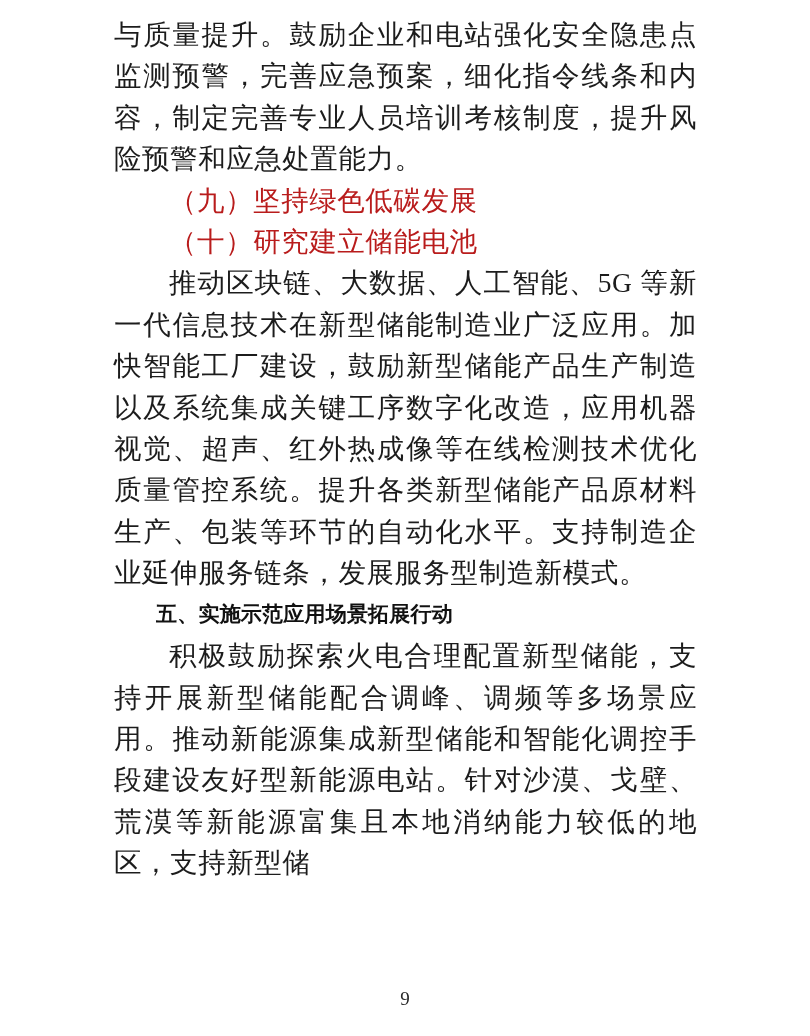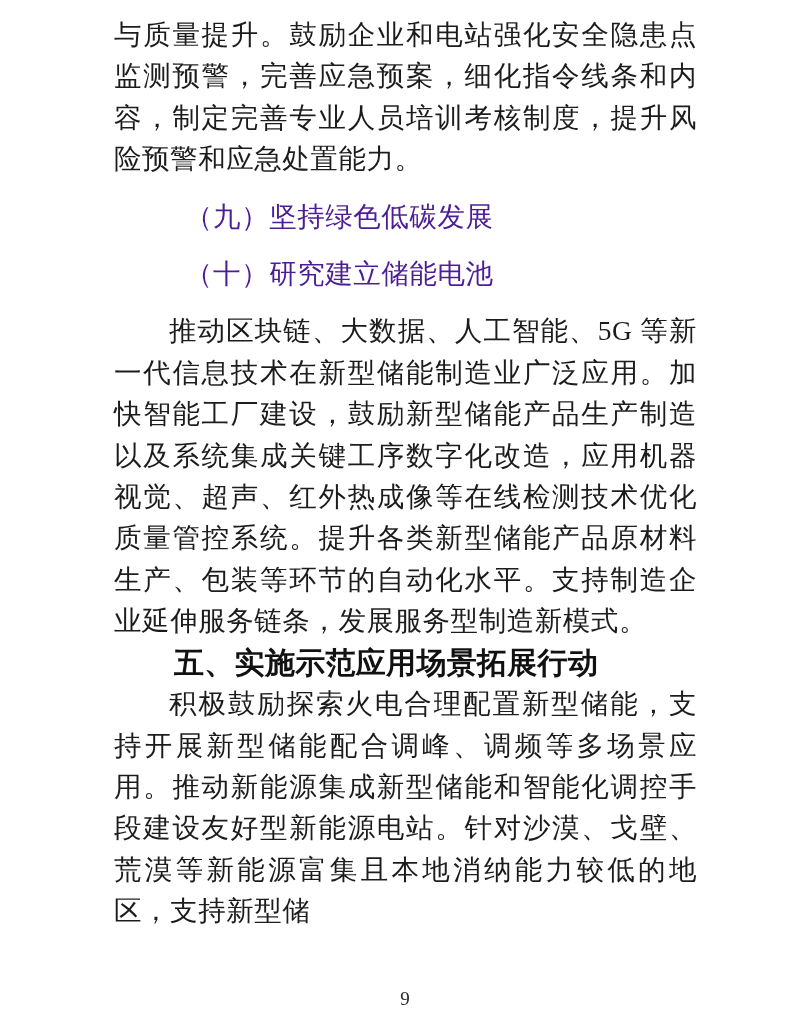--- a/index.html
+++ b/index.html
@@ -53,38 +53,38 @@
   .para.indent2 {
     text-indent: 2em;
   }
 
   .para.last-justify {
     text-align-last: left;
   }
 
   .heading-h1 {
     font-family: "DejaVu Sans", "Liberation Sans", sans-serif;
-    font-size: 30px;
+    font-size: 21px;
     line-height: 41.4px;
     font-weight: bold;
     color: #111111;
     text-indent: 2em;
     letter-spacing: 0.01em;
     margin: 0;
     text-align: left;
   }
 
   .subheading {
     font-family: Liberation Sans, sans-serif;
     font-size: 27.5px;
     line-height: 41.4px;
-    color: #4c1d95;
+    color: #b91c1c;
     text-indent: 2em;
     letter-spacing: 0.02em;
-    margin: 16px;
+    margin: 0;
     text-align: left;
   }
 
   #page-number {
     position: absolute;
     left: 0;
     top: 988px;
     width: 810px;
     text-align: center;
     font-family: "Liberation Serif", "DejaVu Serif", serif;

